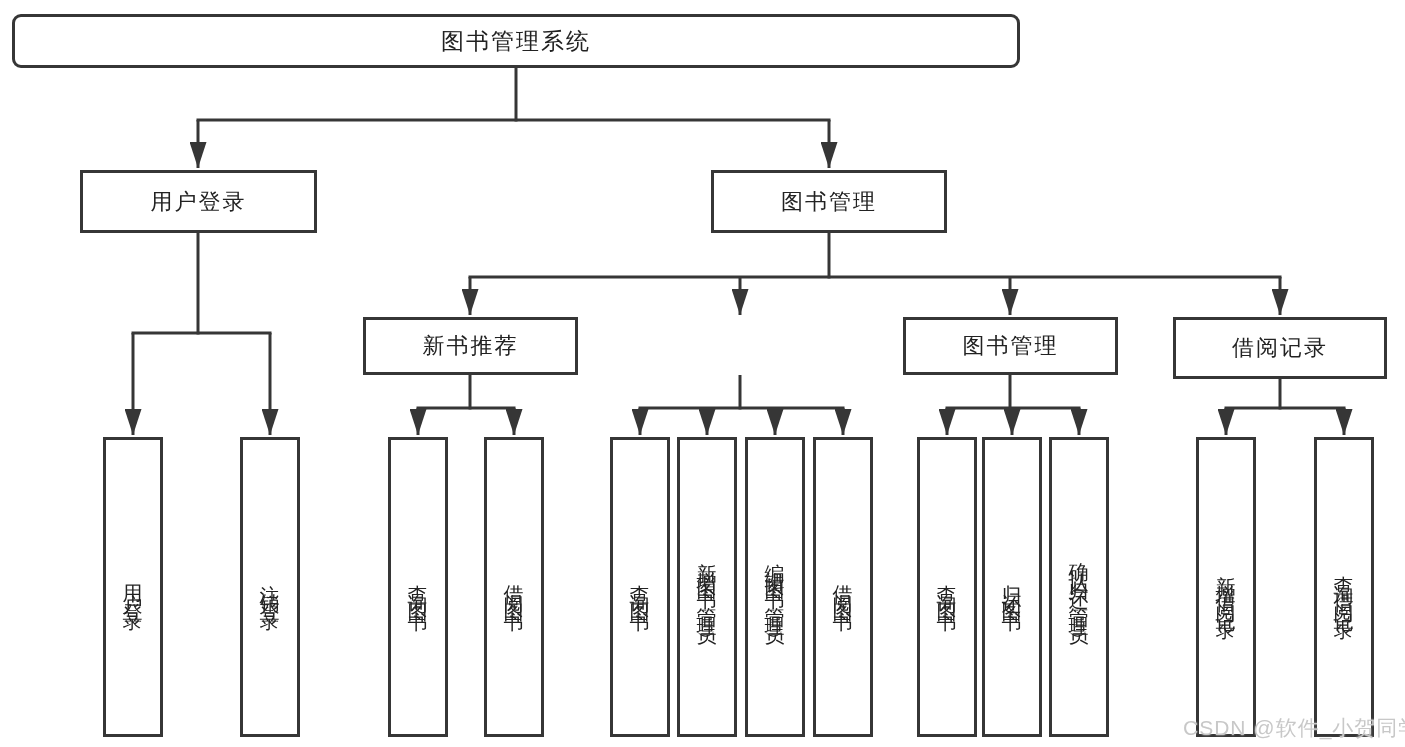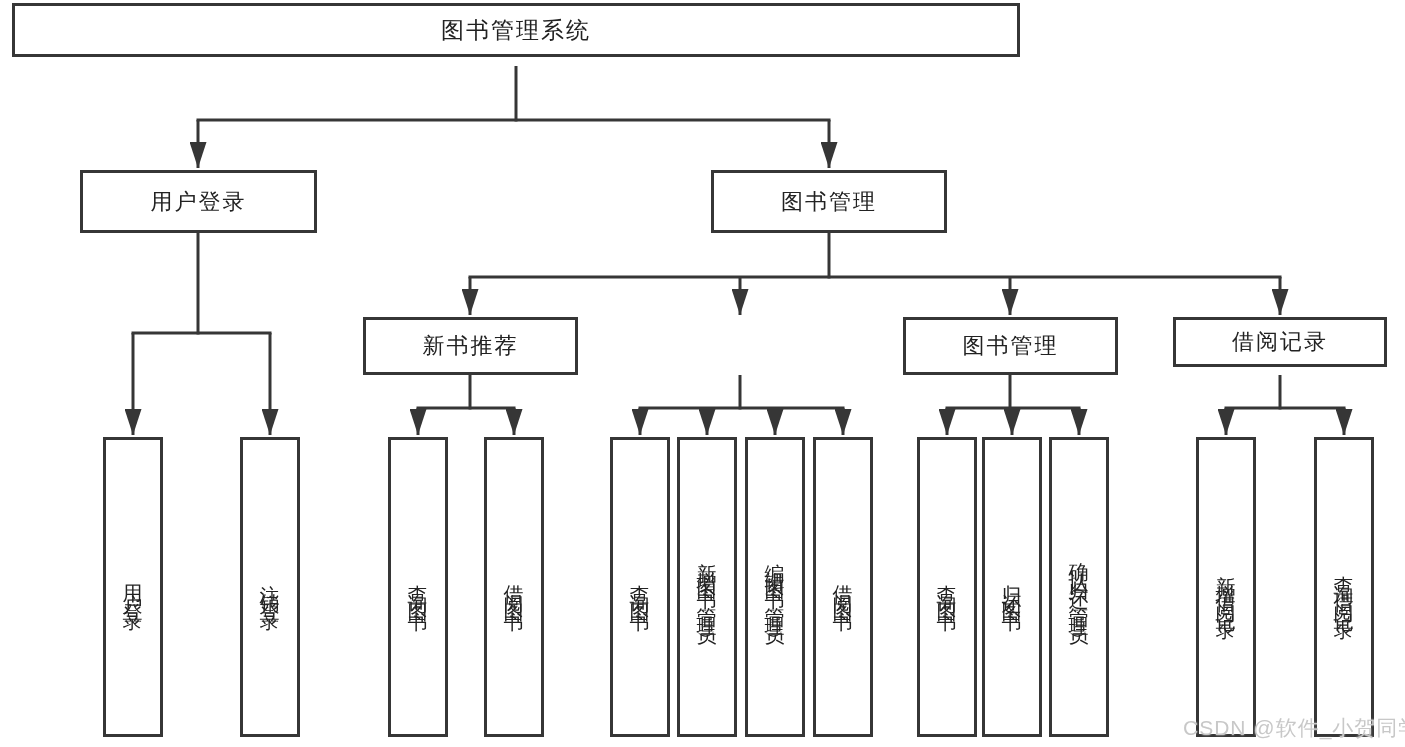--- a/index.html
+++ b/index.html
@@ -79,38 +79,38 @@
       <path d="M1012,408 V435" marker-end="url(#arw)"></path>
       <path d="M1079,408 V435" marker-end="url(#arw)"></path>
 
       <path d="M1280,375 V409.5"></path>
       <path d="M1224.5,408 H1345.5"></path>
       <path d="M1226,408 V435" marker-end="url(#arw)"></path>
       <path d="M1344,408 V435" marker-end="url(#arw)"></path>
     </g>
   </svg>
 
-  <div class="node hnode root-node" style="left:12px; top:3px; width:1008px; height:54px;">
+  <div class="node hnode root-node" style="left:12px; top:14px; width:1008px; height:54px;border-radius:9px;">
     <span>图书管理系统</span>
   </div>
 
   <div class="node hnode" style="left:80px; top:170px; width:237px; height:63px;">
     <span>用户登录</span>
   </div>
   <div class="node hnode" style="left:711px; top:170px; width:236px; height:63px;">
     <span>图书管理</span>
   </div>
 
   <div class="node hnode" style="left:363px; top:317px; width:215px; height:58px;">
     <span>新书推荐</span>
   </div>
   <div class="node hnode" style="left:903px; top:317px; width:215px; height:58px;">
     <span>图书管理</span>
   </div>
-  <div class="node hnode" style="left:1173px; top:317px; width:214px; height:50px;">
+  <div class="node hnode" style="left:1173px; top:317px; width:214px; height:62px;">
     <span>借阅记录</span>
   </div>
 
   <div class="node leaf" style="left:103px;">
     <span class="vtext">用户登录</span>
   </div>
   <div class="node leaf" style="left:240px;">
     <span class="vtext">注销登录</span>
   </div>
   <div class="node leaf" style="left:388px;">

